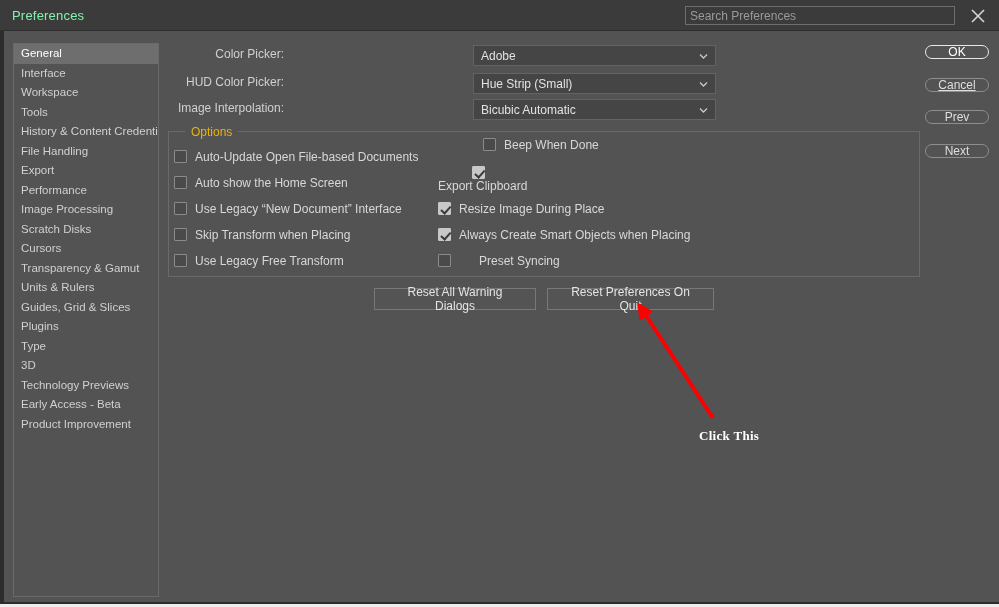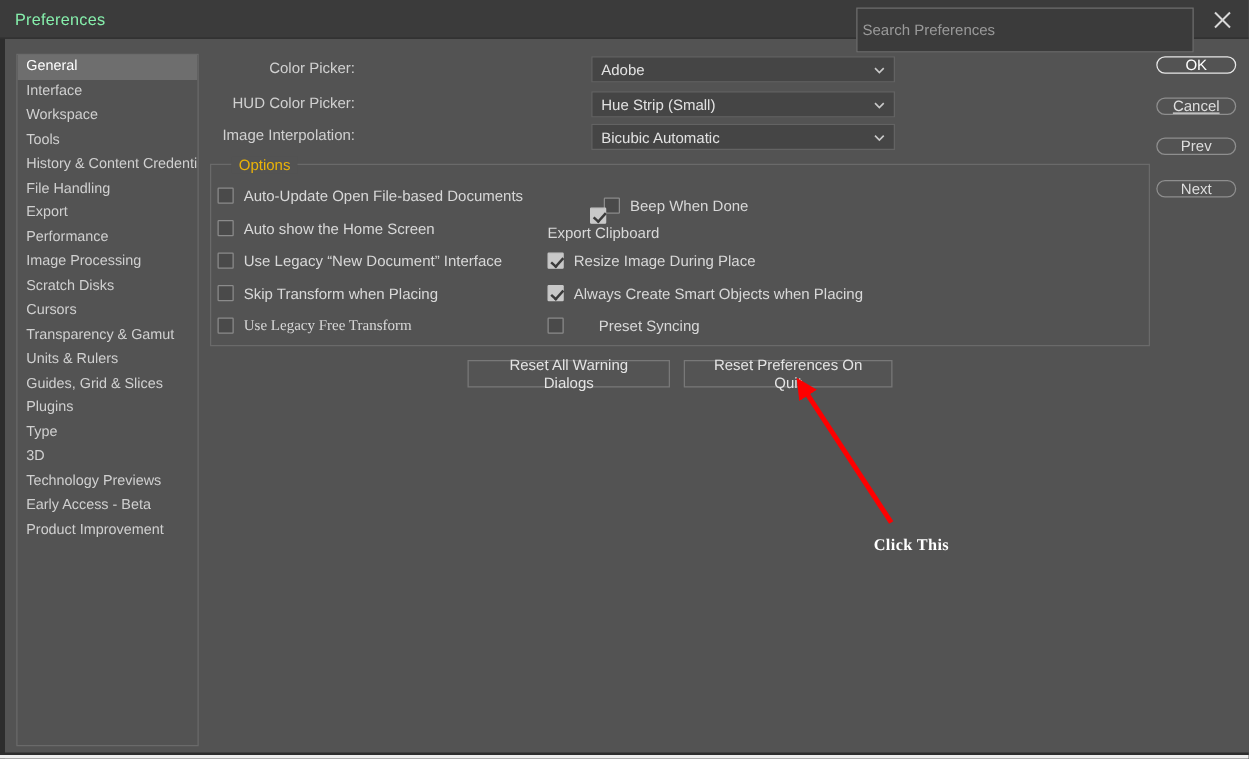--- a/index.html
+++ b/index.html
@@ -41,21 +41,21 @@
   }
   #search-input {
     position: absolute;
     left: 685px; top: 6px;
     width: 270px; height: 19px;
     background: #3b3b3b;
     border: 1px solid #6e6e6e;
     color: #d0d0d0;
     font-family: "Liberation Sans", sans-serif;
     font-size: 12px;
-    padding: 17px 4px;
+    padding: 0 4px;
     box-sizing: border-box;
     outline: none;
   }
   #search-input::placeholder { color: #9a9a9a; opacity: 1; }
   #close-button {
     position: absolute;
     left: 965px; top: 4px;
     width: 26px; height: 24px;
     display: flex;
     align-items: center;
@@ -375,27 +375,27 @@
         <span class="cb-label">Auto show the Home Screen</span>
       </div>
       <div class="checkbox-row cb-col-left" style="top: 200px;">
         <span class="checkbox"></span>
         <span class="cb-label">Use Legacy “New Document” Interface</span>
       </div>
       <div class="checkbox-row cb-col-left" style="top: 226px;">
         <span class="checkbox"></span>
         <span class="cb-label">Skip Transform when Placing</span>
       </div>
-      <div class="checkbox-row cb-col-left" style="top: 252px; font-family: Liberation Serif, serif;">
+      <div class="checkbox-row cb-col-left" style="top: 252px;">
         <span class="checkbox"></span>
         <span class="cb-label">Use Legacy Free Transform</span>
       </div>
     </div>
   <div id="options-right-column">
-      <div class="checkbox-row cb-col-right" style="top: 156px; padding-left: 45px;">
+      <div class="checkbox-row cb-col-right" style="top: 136px; padding-left: 45px;">
         <span class="checkbox"></span>
         <span class="cb-label">Beep When Done</span>
       </div>
       <div class="checkbox-row cb-col-right" style="top: 166px; flex-direction: column;">
         <span class="checkbox checked"></span>
         <span class="cb-label">Export Clipboard</span>
       </div>
       <div class="checkbox-row cb-col-right" style="top: 200px;">
         <span class="checkbox checked"></span>
         <span class="cb-label">Resize Image During Place</span>

